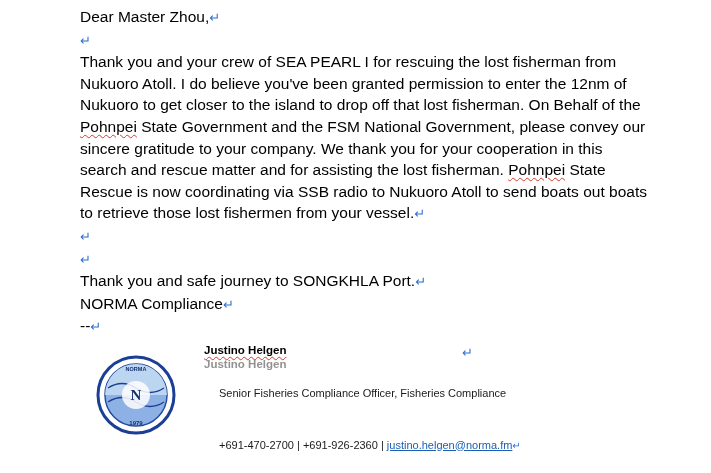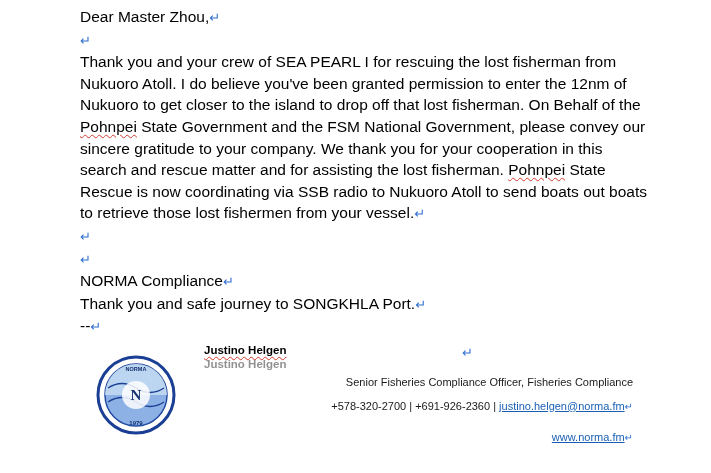--- a/index.html
+++ b/index.html
@@ -64,22 +64,21 @@
     font-weight: bold;
     color: #6d6d6d;
     line-height: 13px;
     margin: 0 0 4px 0;
     opacity: 0.75;
   }
   .sig-line {
     font-size: 11px;
     line-height: 14.5px;
     color: #1a1a1a;
-    margin: 1px;
-    text-align: right;
+    margin: 15px;
   }
   .sig-gap { height: 7px; }
   .sig-link {
     color: #1a5fb4;
   }
   .sig-sep {
     color: #1a1a1a;
   }
   .pilcrow-small {
     color: #2f6fd0;
@@ -112,23 +111,23 @@
     <p class="para"><span>Dear Master Zhou,</span><span class="pilcrow">↵</span></p>
 
     <p class="para"><span class="pilcrow">↵</span></p>
 
     <p class="para"><span>Thank you and your crew of SEA PEARL I for rescuing the lost fisherman from Nukuoro Atoll. I do believe you've been granted permission to enter the 12nm of Nukuoro to get closer to the island to drop off that lost fisherman. On Behalf of the <span class="spell">Pohnpei</span> State Government and the FSM National Government, please convey our sincere gratitude to your company. We thank you for your cooperation in this search and rescue matter and for assisting the lost fisherman. <span class="spell">Pohnpei</span> State Rescue is now coordinating via SSB radio to Nukuoro Atoll to send boats out boats to retrieve those lost fishermen from your vessel.</span><span class="pilcrow">↵</span></p>
 
     <p class="para"><span class="pilcrow">↵</span></p>
 
     <p class="para"><span class="pilcrow">↵</span></p>
 
+    <p class="para"><span>Thank you and safe journey to SONGKHLA Port.</span><span class="pilcrow">↵</span></p>
+
     <p class="para"><span>NORMA Compliance</span><span class="pilcrow">↵</span></p>
-
-    <p class="para"><span>Thank you and safe journey to SONGKHLA Port.</span><span class="pilcrow">↵</span></p>
 
     <p class="para"><span>--</span><span class="pilcrow">↵</span></p>
 
   </div>
 
   <div class="logo">
     <svg width="80" height="80" viewBox="0 0 80 80" xmlns="http://www.w3.org/2000/svg">
       <circle cx="40" cy="40" r="38" fill="#ffffff" stroke="#1b3f94" stroke-width="3"></circle>
       <circle cx="40" cy="40" r="31" fill="#ffffff" stroke="#1b3f94" stroke-width="1.5"></circle>
       <path d="M9 40 a31 31 0 0 1 62 0 z" fill="#bcd6f2"></path>
@@ -140,21 +139,21 @@
       <text x="40" y="70" text-anchor="middle" font-family="Liberation Sans, sans-serif" font-size="6" font-weight="bold" fill="#13306f">1979</text>
       <text x="40" y="16" text-anchor="middle" font-family="Liberation Sans, sans-serif" font-size="5.5" font-weight="bold" fill="#13306f">NORMA</text>
     </svg>
   </div>
 
   <div class="sig-block">
     <p class="sig-name"><span class="spell">Justino Helgen</span></p>
     <p class="sig-name-ghost">Justino Helgen</p>
     <p class="sig-line">Senior Fisheries Compliance Officer, Fisheries Compliance</p>
     <div class="sig-gap"></div>
-    <p class="sig-line"><span>+578-320-2700</span><span class="sig-sep"> | </span><span>+691-926-2360</span><span class="sig-sep"> | </span><a class="sig-link" href="#">justino.helgen@norma.fm</a><span class="pilcrow-small">↵</span></p>
+    <p class="sig-line"><span>+691-470-2700</span><span class="sig-sep"> | </span><span>+691-926-2360</span><span class="sig-sep"> | </span><a class="sig-link" href="#">justino.helgen@norma.fm</a><span class="pilcrow-small">↵</span></p>
     <div class="sig-gap"></div>
     <div class="sig-gap"></div>
     <p class="sig-line"><a class="sig-link" href="#">www.norma.fm</a><span class="pilcrow-small">↵</span></p>
   </div>
 
   <div class="sig-para-mark">↵</div>
 
 </div>
 
 </body></html>

